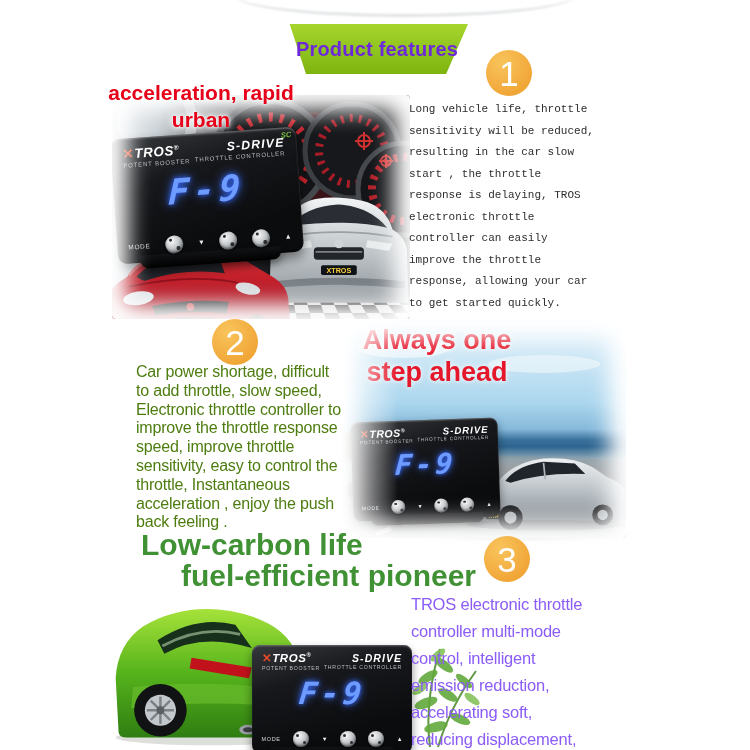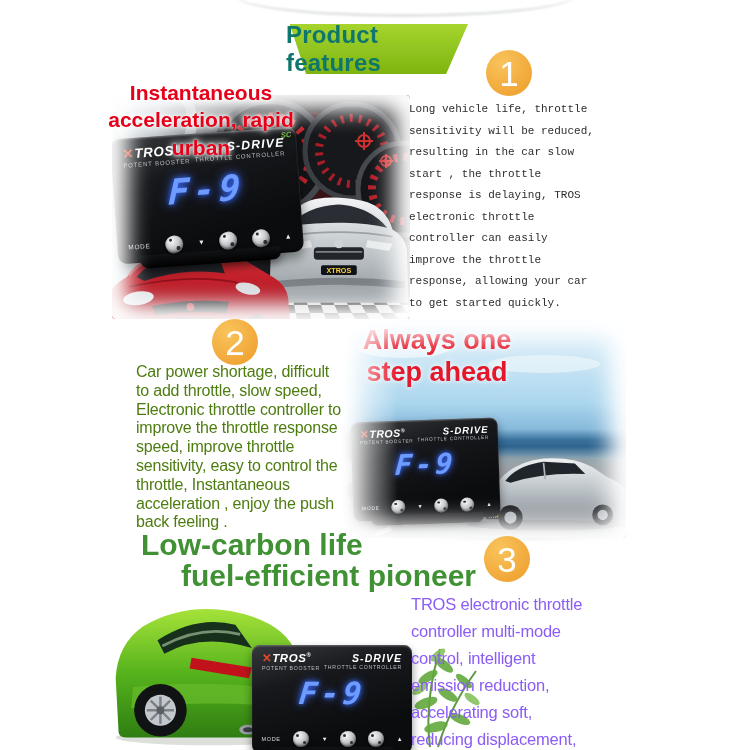--- a/index.html
+++ b/index.html
@@ -17,21 +17,21 @@
   .swoosh-bot{left:400px;top:527px;width:240px;height:14px;border-radius:50%;
     background:radial-gradient(ellipse at center,rgba(140,146,152,.28),transparent 70%);filter:blur(2px)}
 
   
   .banner{left:286px;top:24px;width:182px;height:50px;z-index:8}
   .banner .shape{position:absolute;inset:0;
     background:linear-gradient(180deg,#a6d42c 0%,#8fc31f 55%,#7fb40e 100%);
     clip-path:polygon(2% 0,100% 0,88% 100%,11% 100%);
     filter:drop-shadow(6px 4px 2px rgba(150,158,135,.55))}
   .banner .label{position:absolute;inset:0;display:flex;align-items:center;justify-content:center;
-    font-size:24px;font-weight:600;color:#0f766e;letter-spacing:.2px}
+    font-size:20px;font-weight:600;color:#6d28d9;letter-spacing:.2px}
 
   
   .num-circle{width:46px;height:46px;border-radius:50%;z-index:7;
     background:radial-gradient(circle at 35% 28%,#f8c45c,#f2a93b 65%,#eb9d27);
     color:#fff;display:flex;align-items:center;justify-content:center;
     font-size:35px;font-weight:400;line-height:1}
   .nc1{left:486px;top:50px}
   .nc2{left:212px;top:319px}
   .nc3{left:484px;top:536px}
 
@@ -135,21 +135,20 @@
   <span>1</span>
 </div>
 <div class="abs num-circle nc2">
   <span>2</span>
 </div>
 <div class="abs num-circle nc3">
   <span>3</span>
 </div>
 
 <div class="abs h-red1">
-  <div>Instantaneous</div>
   <div>acceleration, rapid urban</div>
 </div>
 
 <div class="abs body-text body1">Long vehicle life, throttle
 sensitivity will be reduced,
 resulting in the car slow
 start , the throttle
 response is delaying, TROS
 electronic throttle
 controller can easily

